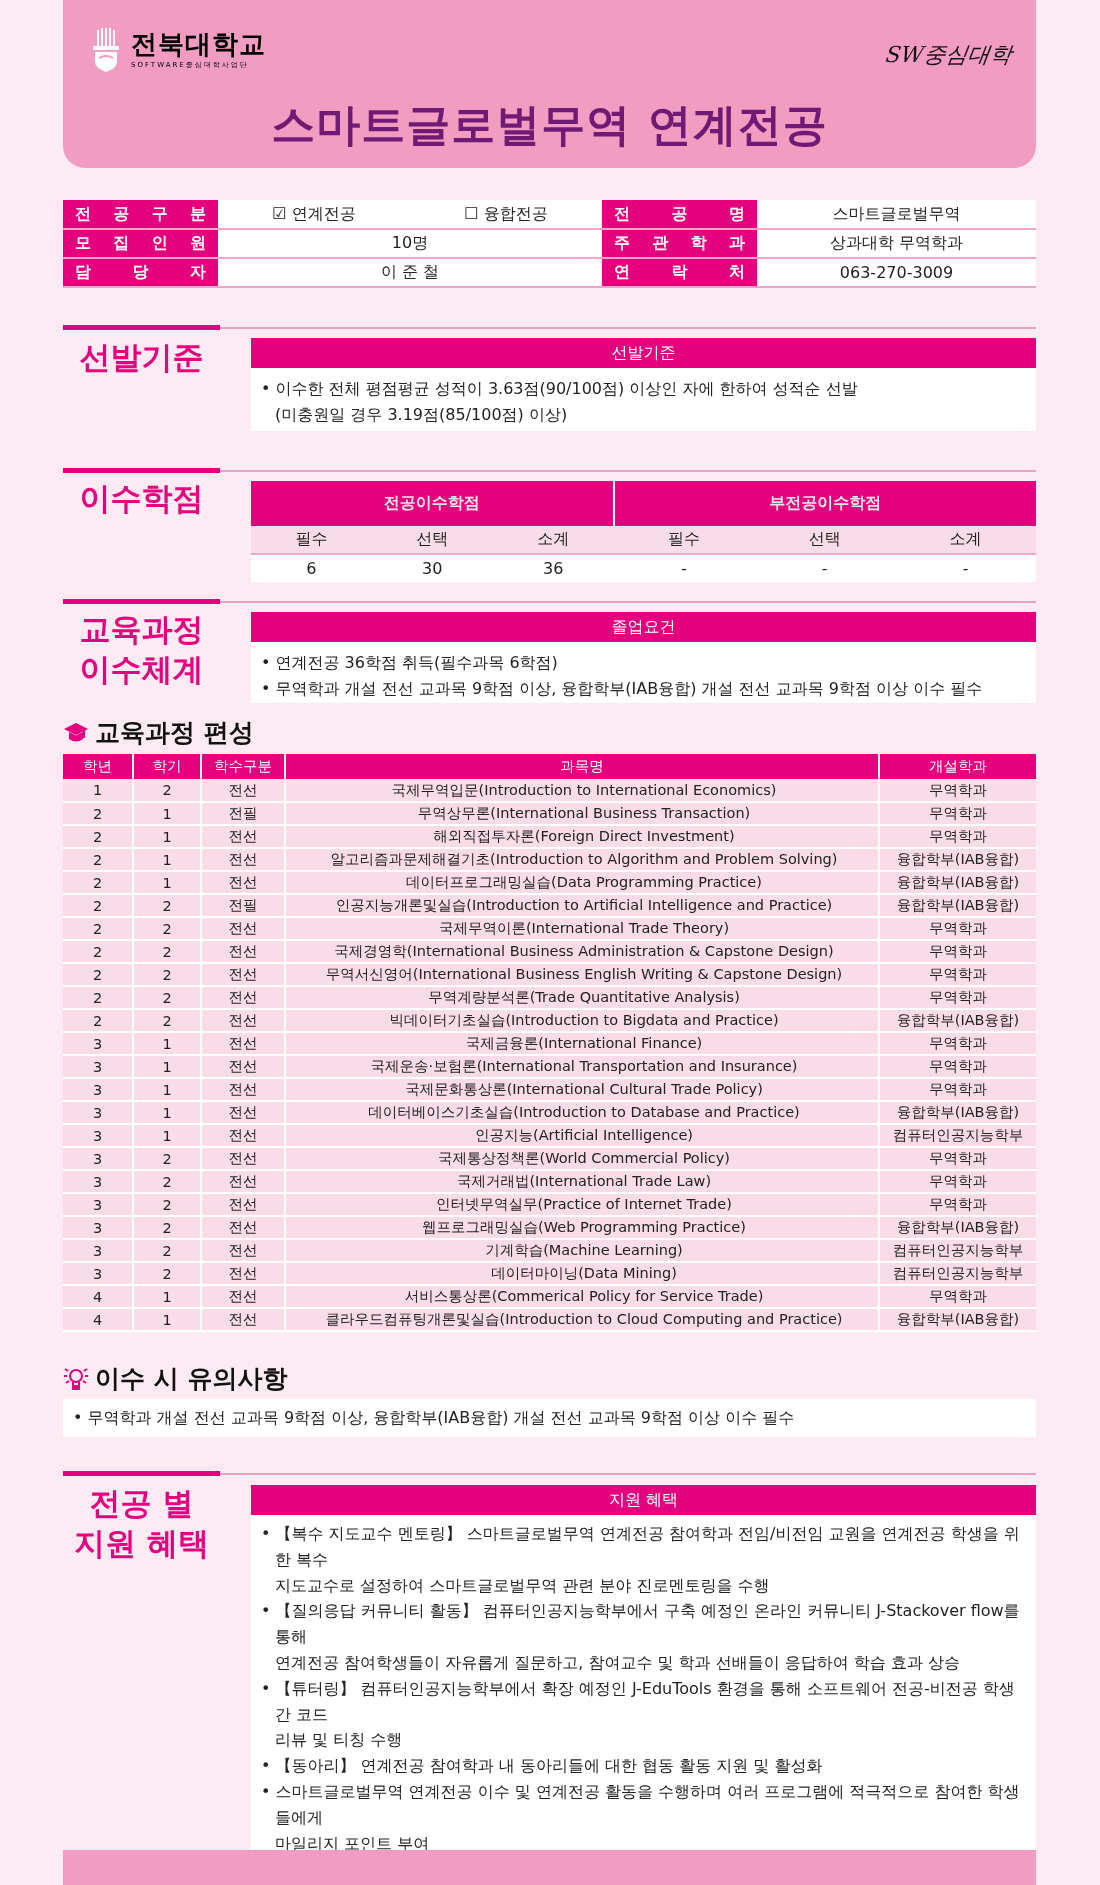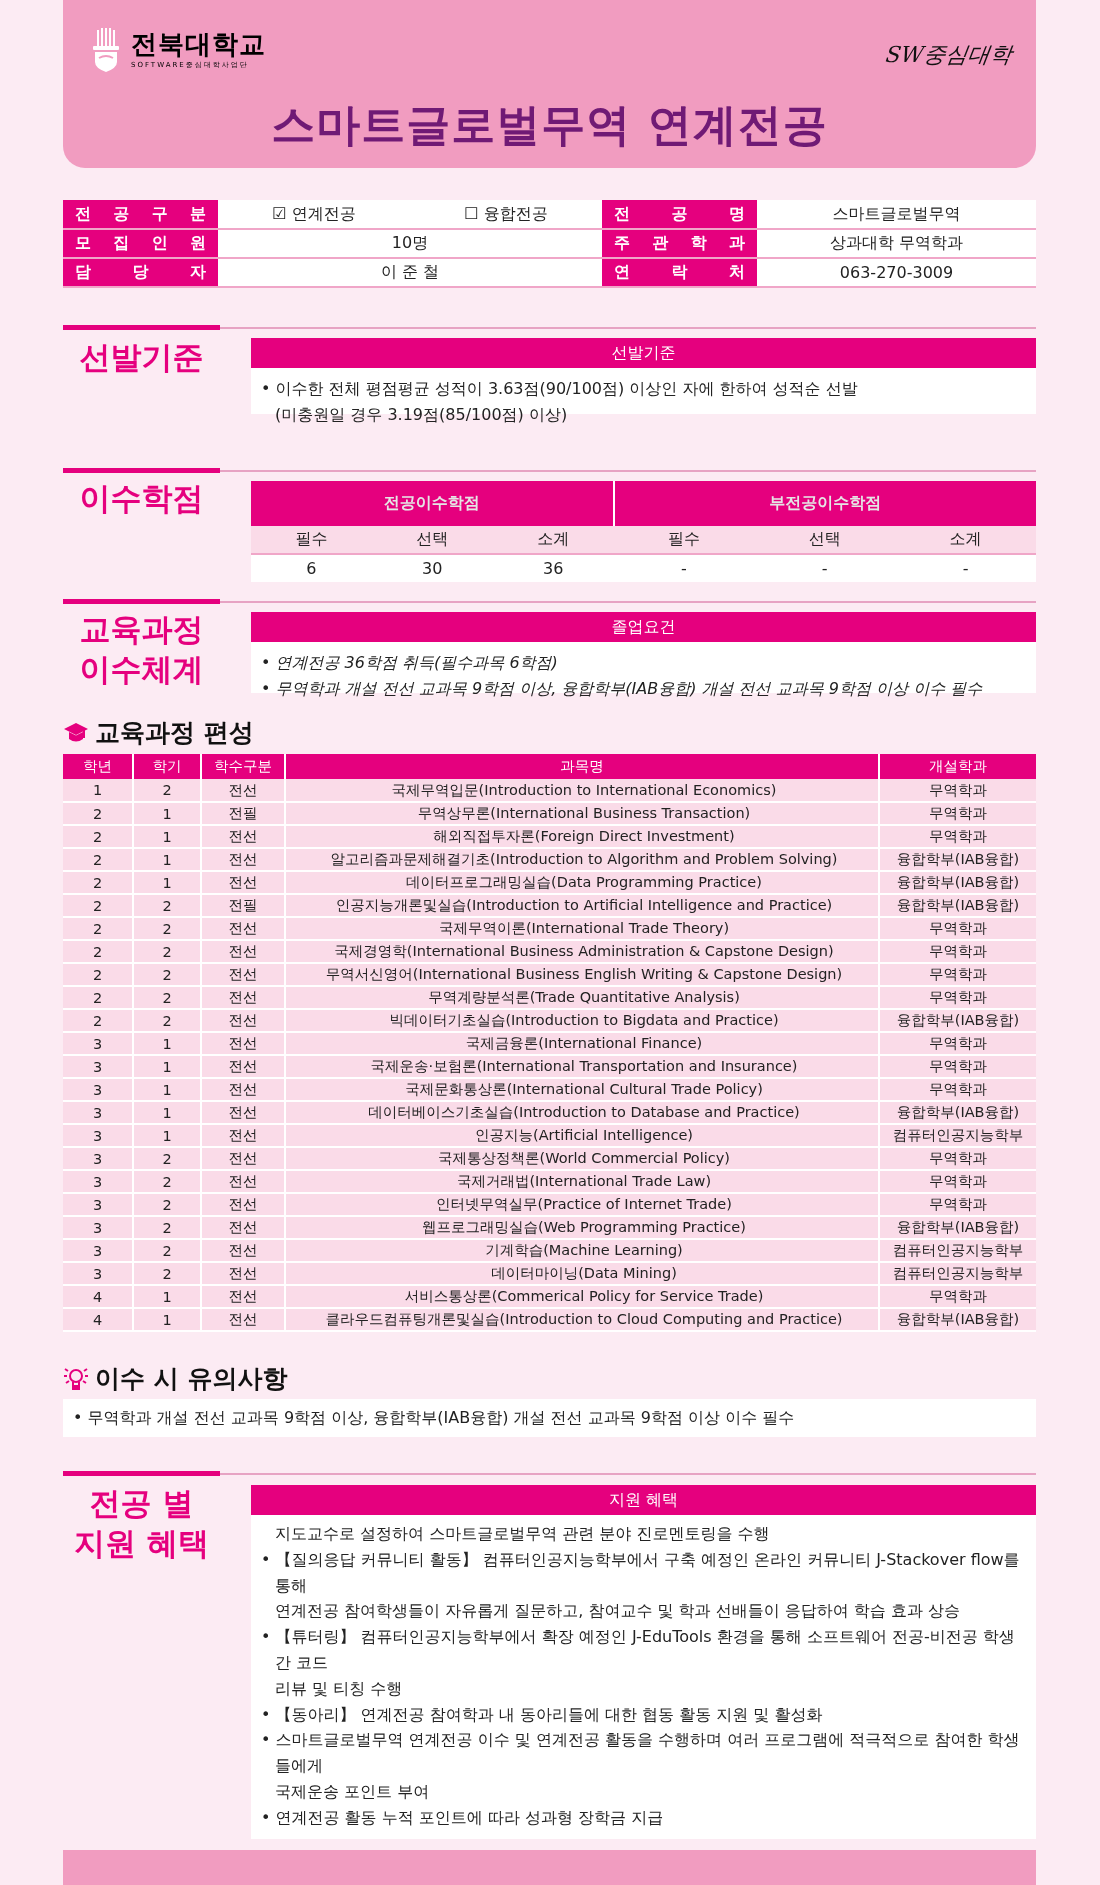--- a/index.html
+++ b/index.html
@@ -154,21 +154,21 @@
   </tr>
 </tbody>
   </table>
 
 <div class="section" style="top:327px;">
   <div class="section-rule"></div>
   <div class="section-rule-accent"></div>
   <div class="section-title" style="top:10px;">선발기준</div>
   <div class="box" style="top:11px;">
     <div class="box-head">선발기준</div>
-    <div class="box-body" style="height:46px;">
+    <div class="box-body" style="height:63px;">
       <div class="bullet">이수한 전체 평점평균 성적이 3.63점(90/100점) 이상인 자에 한하여 성적순 선발</div>
       <div class="contline">(미충원일 경우 3.19점(85/100점) 이상)</div>
     </div>
   </div>
 </div>
 
 <div class="section" style="top:470px;">
   <div class="section-rule"></div>
   <div class="section-rule-accent"></div>
   <div class="section-title" style="top:8px;">이수학점</div>
@@ -202,21 +202,21 @@
 
 <div class="section" style="top:601px;">
   <div class="section-rule"></div>
   <div class="section-rule-accent"></div>
   <div class="section-title" style="top:8px;">
     <div>교육과정</div>
     <div>이수체계</div>
   </div>
   <div class="box" style="top:11px;">
     <div class="box-head">졸업요건</div>
-    <div class="box-body" style="height:51px;font-style:italic;">
+    <div class="box-body" style="height:61px;">
       <div class="bullet">연계전공 36학점 취득(필수과목 6학점)</div>
       <div class="bullet">무역학과 개설 전선 교과목 9학점 이상, 융합학부(IAB융합) 개설 전선 교과목 9학점 이상 이수 필수</div>
     </div>
   </div>
 </div>
 
 <div class="subhead" style="top:716px;">
   <svg width="26" height="26" viewBox="0 0 26 26">
     <path d="M1 9 L13 3 L25 9 L13 15 Z" fill="#e5007e"></path>
     <path d="M6 12 v7 q7 5 14 0 v-7 l-7 3.5 z" fill="#e5007e"></path>
@@ -426,36 +426,37 @@
   <div class="section-rule"></div>
   <div class="section-rule-accent"></div>
   <div class="section-title" style="top:10px;">
     <div>전공 별</div>
     <div>지원 혜택</div>
   </div>
   <div class="box" style="top:12px;">
     <div class="box-head">지원 혜택</div>
     <div class="box-body" style="padding-top:6px; line-height:25.8px;">
       <div>
+        <div class="bullet">【복수 지도교수 멘토링】 스마트글로벌무역 연계전공 참여학과 전임/비전임 교원을 연계전공 학생을 위한 복수</div>
         <div class="contline">지도교수로 설정하여 스마트글로벌무역 관련 분야 진로멘토링을 수행</div>
       </div>
       <div>
         <div class="bullet">【질의응답 커뮤니티 활동】 컴퓨터인공지능학부에서 구축 예정인 온라인 커뮤니티 J-Stackover flow를 통해</div>
         <div class="contline">연계전공 참여학생들이 자유롭게 질문하고, 참여교수 및 학과 선배들이 응답하여 학습 효과 상승</div>
       </div>
       <div>
         <div class="bullet">【튜터링】 컴퓨터인공지능학부에서 확장 예정인 J-EduTools 환경을 통해 소프트웨어 전공-비전공 학생 간 코드</div>
         <div class="contline">리뷰 및 티칭 수행</div>
       </div>
       <div>
         <div class="bullet">【동아리】 연계전공 참여학과 내 동아리들에 대한 협동 활동 지원 및 활성화</div>
       </div>
       <div>
         <div class="bullet">스마트글로벌무역 연계전공 이수 및 연계전공 활동을 수행하며 여러 프로그램에 적극적으로 참여한 학생들에게</div>
-        <div class="contline">국제운송 포인트 부여</div>
+        <div class="contline">마일리지 포인트 부여</div>
       </div>
       <div>
         <div class="bullet">연계전공 활동 누적 포인트에 따라 성과형 장학금 지급</div>
       </div>
     </div>
   </div>
 </div>
 
 <div class="footer"></div>
 

